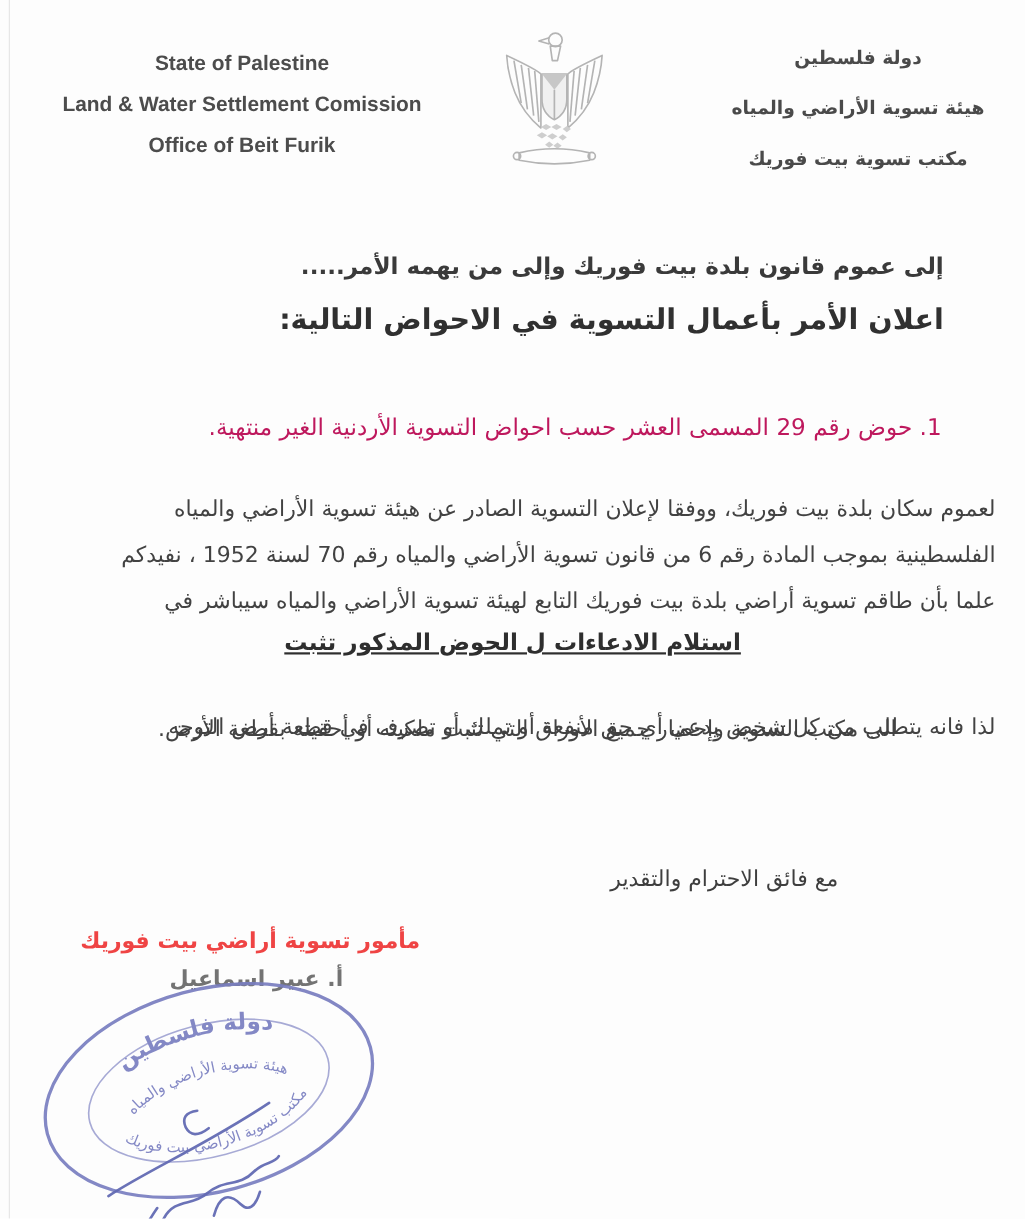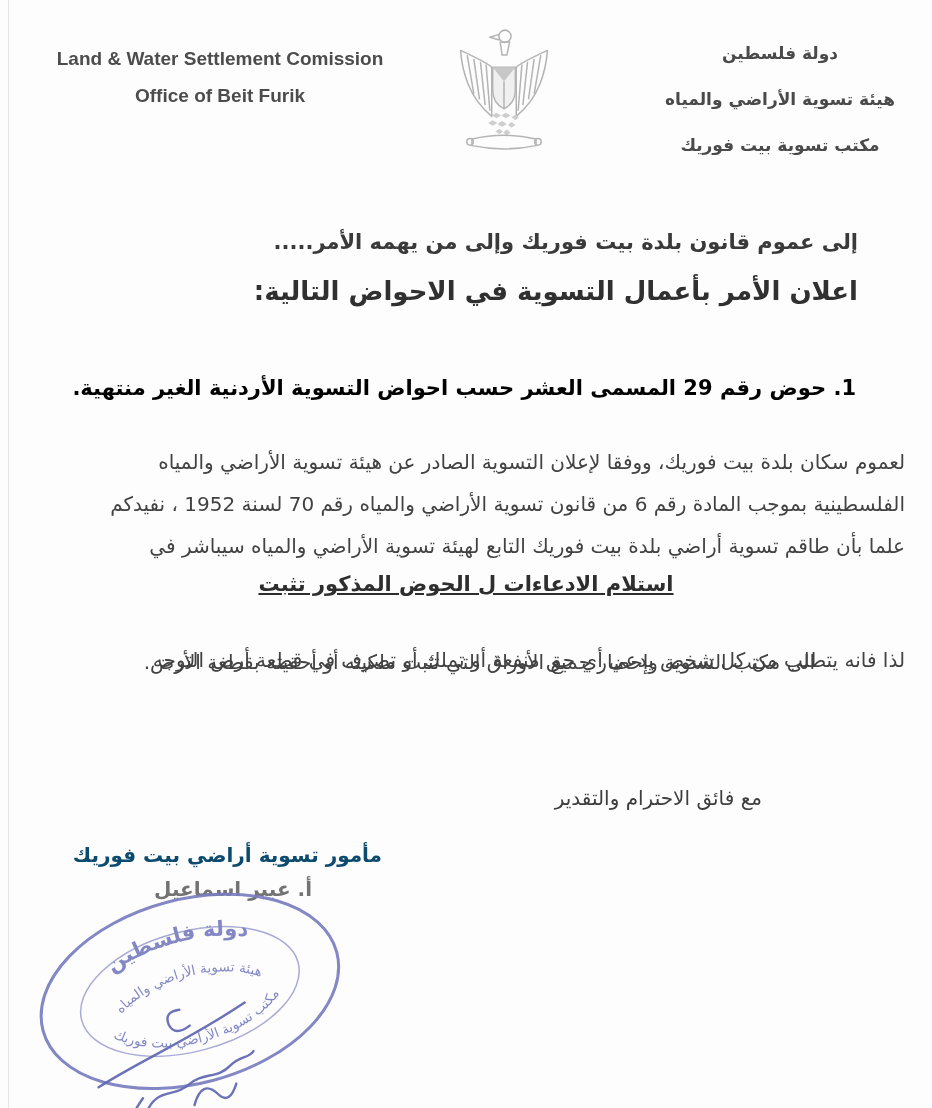--- a/index.html
+++ b/index.html
@@ -15,51 +15,52 @@
             font-family:"Liberation Sans","DejaVu Sans",sans-serif;
             font-weight:bold; font-size:19px; color:#4c4c4c; line-height:37px; }
   .emblem { position:absolute; left:445px; top:24px; }
   .hdr-ar { position:absolute; left:640px; top:30px; width:280px; text-align:center;
             direction:rtl; font-weight:bold; font-size:17px; color:#4a4a4a; line-height:46px; }
 
   
   .rtl-line { position:absolute; direction:rtl; white-space:nowrap; color:#3e3e3e; }
   .salutation { right:74px; top:230px; font-size:21px; font-weight:700; color:#3a3a3a; }
   .ann-title  { right:74px; top:276px; font-size:26px; font-weight:700; color:#303030; }
-  .list-item  { right:76px; top:376px; font-size:21px; font-weight:700; color:#000000; }
+  .list-item  { right:76px; top:376px; font-size:21px; font-weight:400; color:#be185d; }
   .p-line { font-size:20px; font-weight:400; color:#424242; }
   .p1 { right:27px; top:450px;margin-left:32px; }
   .p2 { right:27px; top:492px; }
   .p3 { right:27px; top:534px; }
   .hl { left:0; width:100%; text-align:center; top:572px; font-size:21px; font-weight:700;
         text-decoration:underline; color:#2e2e2e; position:absolute; direction:rtl; }
   .p4 { right:27px; top:648px; }
   .p5 { right:117px; top:650px; }
   .date-line { right:27px; top:716px; font-size:20px; }
   .date-strong { font-weight:700; text-decoration:underline; color:#2c2c2c; }
   .closing { right:170px; top:786px; font-size:20px; }
 
   
   .sig-title { position:absolute; left:60px; top:843px; width:322px; text-align:right;
-               direction:rtl; font-size:20px; font-weight:700; color:#0c4a6e; }
+               direction:rtl; font-size:20px; font-weight:700; color:#ef4444; }
   .sig-name  { position:absolute; left:60px; top:877px; width:322px; text-align:right;
                padding-left:0; padding-right:70px; box-sizing:border-box;
                direction:rtl; font-size:20px; font-weight:700; color:#737373; }
 
   
   .stamp { position:absolute; left:28px; top:888px; width:330px; height:230px;
            transform:rotate(-15deg); transform-origin:50% 50%; opacity:0.92; }
 </style>
 </head>
 <body>
 
 <div class="page">
   <div class="scan-edge"></div>
 
   <div class="hdr-en">
+    <div>State of Palestine</div>
     <div>Land &amp; Water Settlement Comission</div>
     <div>Office of Beit Furik</div>
   </div>
 
   <div class="emblem">
     <svg viewBox="0 0 120 140" width="118" height="132" aria-hidden="true">
       <g stroke="#b4b4b4" fill="none" stroke-width="1.6" stroke-linejoin="round">
         <circle cx="61" cy="13" r="6.5"></circle>
         <path d="M55,11 L45,14 L55,17"></path>
         <path d="M56,19 L66,19 L63,33 L58,33 Z"></path>

